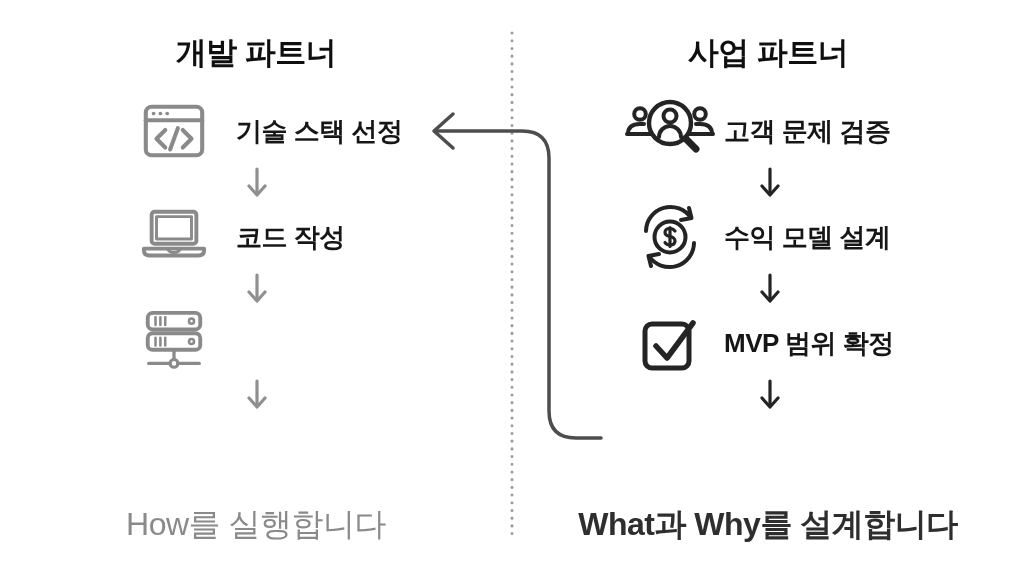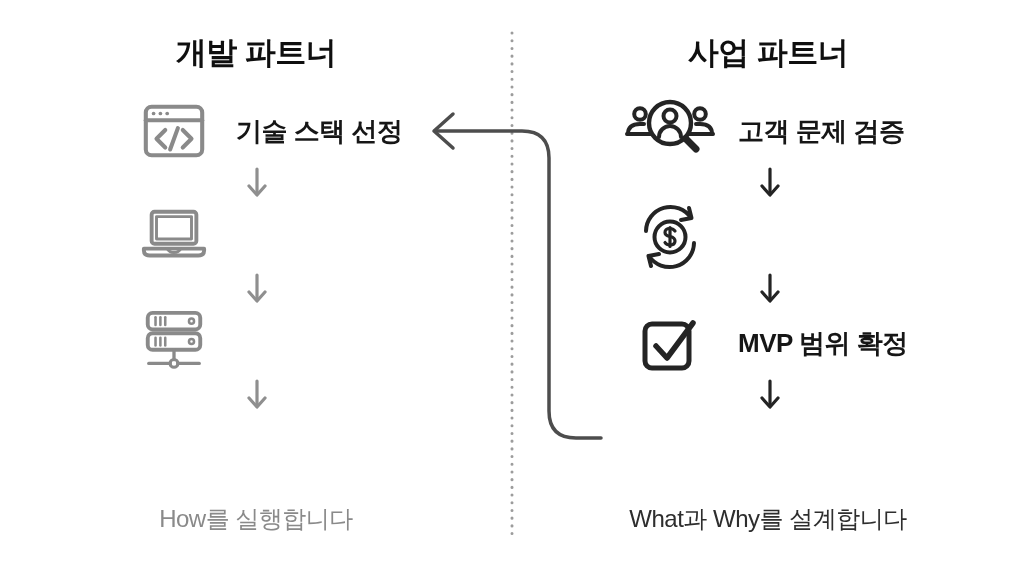--- a/index.html
+++ b/index.html
@@ -17,30 +17,30 @@
   .steps.left{left:138px;}
   .steps.right{left:620px;}
   .step-row{display:flex;align-items:center;height:70px;}
   .icon-box{flex:none;height:70px;display:flex;align-items:center;justify-content:center;}
   .steps.left .icon-box{width:72px;}
   .steps.right .icon-box{width:100px;}
   .step-label{
     font-size:26px;font-weight:700;color:#161616;letter-spacing:-0.5px;white-space:nowrap;
   }
   .steps.left .step-label{margin-left:26px;}
-  .steps.right .step-label{margin-left:18px;}
+  .steps.right .step-label{margin-left:4px;}
   .arrow-row{height:36px;display:flex;align-items:center;justify-content:center;}
   .steps.left .arrow-row{width:238px;}
   .steps.right .arrow-row{width:300px;}
   .footer-note{
     position:absolute;top:503px;width:512px;text-align:center;white-space:nowrap;
-    font-size:24px;letter-spacing:-0.5px;
+    font-size:32px;letter-spacing:-0.5px;
   }
   .footer-note.left{left:0;color:#8a8a8a;font-weight:500;}
-  .footer-note.right{left:512px;color:#2e2e2e;font-weight:400;}
+  .footer-note.right{left:512px;color:#2e2e2e;font-weight:700;}
   .overlay{position:absolute;left:0;top:0;width:1024px;height:572px;pointer-events:none;}
   svg{display:block;}
 </style>
 </head>
 <body>
 
 <div class="canvas">
 
   <div class="col-title right">사업 파트너</div>
   <div class="col-title left">개발 파트너</div>
@@ -72,20 +72,21 @@
 
     <div class="step-row">
       <div class="icon-box">
         <svg width="70" height="70" viewBox="0 0 72 72" fill="none" stroke="#8a8a8a" stroke-width="4" stroke-linecap="round" stroke-linejoin="round">
           <rect x="13" y="10" width="46" height="33" rx="3"></rect>
           <rect x="18" y="15" width="36" height="23" stroke-width="3"></rect>
           <path d="M5,48 H67 V50 Q67,55 61,55 H11 Q5,55 5,50 Z"></path>
           <path d="M29,48 q2,4 7,4 q5,0 7,-4" stroke-width="3"></path>
         </svg>
       </div>
+      <div class="step-label">코드 작성</div>
     </div>
 
     <div class="arrow-row">
       <svg width="22" height="34" viewBox="0 0 22 34" fill="none" stroke="#8f8f8f" stroke-width="3.2" stroke-linecap="round" stroke-linejoin="round">
         <line x1="11" y1="2" x2="11" y2="26"></line>
           <polyline points="3,19 11,28 19,19"></polyline>
       </svg>
     </div>
 
     <div class="step-row">
@@ -150,20 +151,21 @@
         <svg width="72" height="72" viewBox="0 0 72 72" fill="none" stroke="#242424" stroke-width="4" stroke-linecap="round" stroke-linejoin="round">
           <circle cx="36" cy="36" r="15.5"></circle>
           <line x1="36" y1="26.5" x2="36" y2="45.5" stroke-width="3.2"></line>
           <path d="M41,30 Q39,27.5 36,27.5 Q31,27.5 31,31.5 Q31,34.5 36,35.5 Q41,36.5 41,40 Q41,44 36,44 Q32.5,44 31,41.5" stroke-width="3.2"></path>
           <path d="M12,30 A24.5,24.5 0 0 1 57,17"></path>
           <polyline points="55,7 57.5,17 47,19"></polyline>
           <path d="M60,42 A24.5,24.5 0 0 1 15,55"></path>
           <polyline points="17,65 14.5,55 25,53"></polyline>
         </svg>
       </div>
+      <div class="step-label">수익 모델 설계</div>
     </div>
 
     <div class="arrow-row">
       <svg width="22" height="34" viewBox="0 0 22 34" fill="none" stroke="#242424" stroke-width="3.2" stroke-linecap="round" stroke-linejoin="round">
         <line x1="11" y1="2" x2="11" y2="26"></line>
           <polyline points="3,19 11,28 19,19"></polyline>
       </svg>
     </div>
 
     <div class="step-row">

